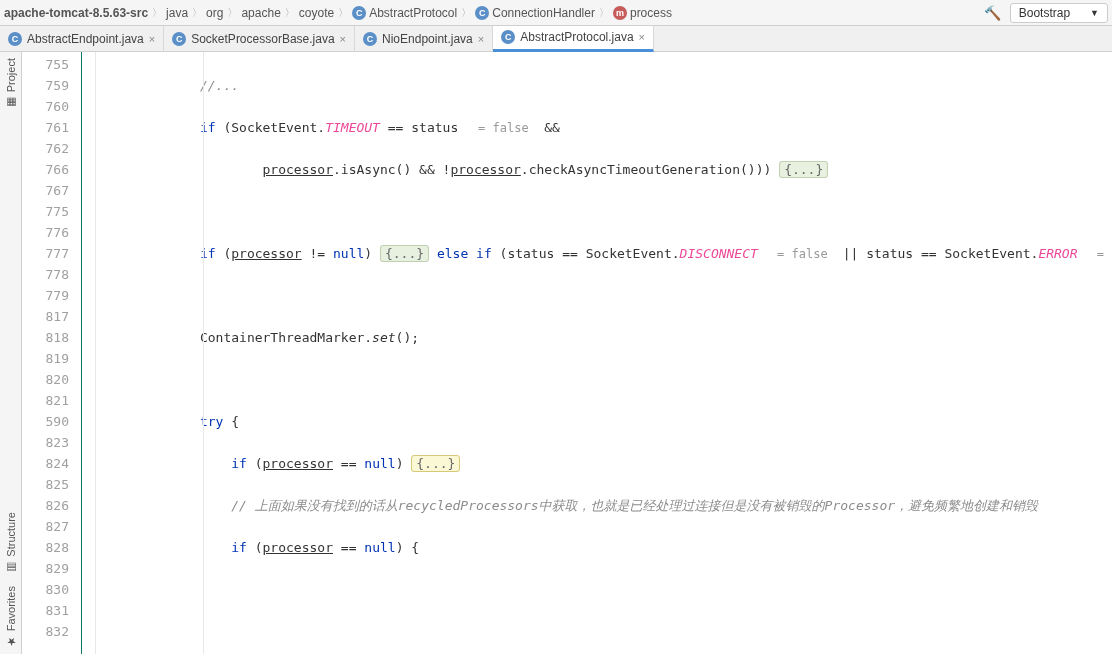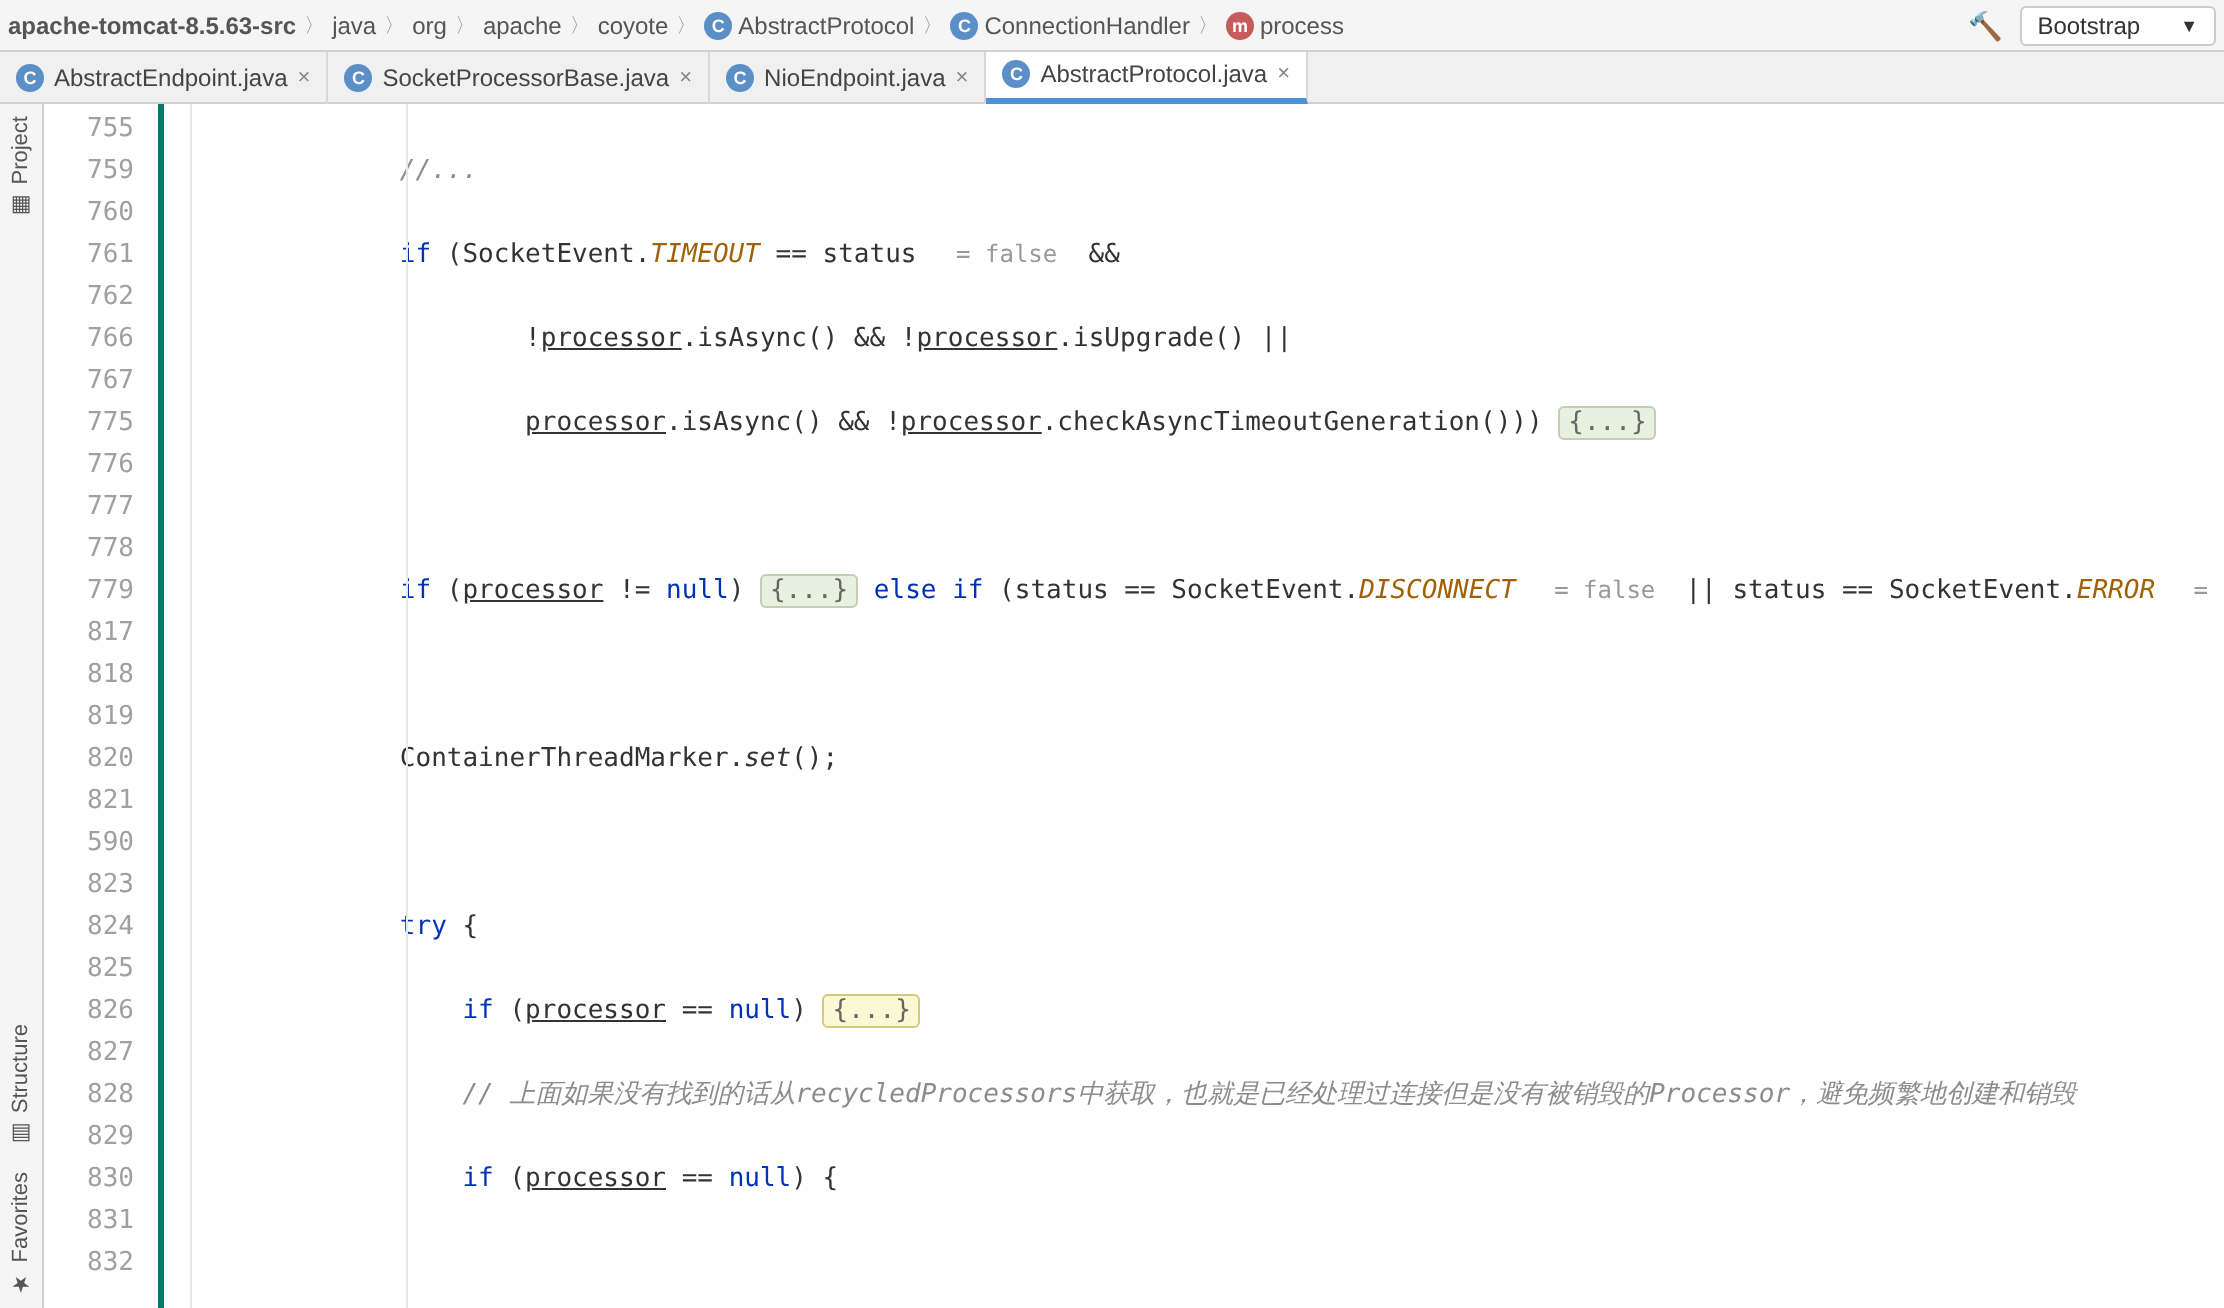--- a/index.html
+++ b/index.html
@@ -94,21 +94,21 @@
   padding: 6px 0;
   display: flex;
   align-items: center;
   gap: 4px;
 }
 .side-label.bottom { margin-top: auto; }
 .side-icon { font-size: 11px; }
 .gutter {
   width: 60px;
   background: #fff;
-  border-right: 3px solid #0f766e;
+  border-right: 1px solid #0f766e;
   text-align: right;
   padding-right: 12px;
   color: #a0a0a0;
   font-family: "Menlo", "Consolas", monospace;
   font-size: 13px;
   line-height: 21px;
   padding-top: 2px;
 }
 .gutter-line { height: 21px; position: relative; }
 .fold-gutter {
@@ -121,21 +121,21 @@
   font-family: "Menlo", "Consolas", monospace;
   font-size: 13px;
   line-height: 21px;
   padding-left: 10px;
   padding-top: 2px;
   white-space: pre;
   overflow: hidden;
 }
 .code-line { height: 21px; }
 .kw { color: #0033b3; }
-.field { color: #a16207; font-style: italic; }
+.field { color: #ec4899; font-style: italic; }
 .under { text-decoration: underline; }
 .cmt { color: #8c8c8c; font-style: italic; }
 .static-call { font-style: italic; }
 .fold-box { background: #e8f0e0; border: 1px solid #c0d0b0; border-radius: 3px; padding: 0 4px; color: #666; }
 .fold-box.hl { background: #fbf8d6; border: 1px solid #d6c97a; }
 .hint { color: #999; font-size: 12px; margin-left: 12px; }
 .vline {
   position: absolute;
   top: 52px;
   bottom: 0;
@@ -251,21 +251,20 @@
     <div class="gutter-line">829</div>
     <div class="gutter-line">830</div>
     <div class="gutter-line">831</div>
     <div class="gutter-line">832</div>
   </div>
   <div class="fold-gutter"></div>
 
   <div class="code">
 <div class="code-line">            <span class="cmt">//...</span></div>
 <div class="code-line">            <span class="kw">if</span><span> (SocketEvent.</span><span class="field static-call">TIMEOUT</span><span> == status </span><span class="hint">= false</span><span>  &amp;&amp;</span></div>
-<div class="code-line">            <span>        !</span><span class="under">processor</span><span>.isAsync() &amp;&amp; !</span><span class="under">processor</span><span>.isUpgrade() ||</span></div>
 <div class="code-line">            <span>        </span><span class="under">processor</span><span>.isAsync() &amp;&amp; !</span><span class="under">processor</span><span>.checkAsyncTimeoutGeneration())) </span><span class="fold-box">{...}</span></div>
 <div class="code-line"></div>
 <div class="code-line">            <span class="kw">if</span><span> (</span><span class="under">processor</span><span> != </span><span class="kw">null</span><span>) </span><span class="fold-box">{...}</span><span class="kw"> else if</span><span> (status == SocketEvent.</span><span class="field static-call">DISCONNECT</span><span class="hint"> = false </span><span> || status == SocketEvent.</span><span class="field static-call">ERROR</span><span class="hint"> = false</span></div>
 <div class="code-line"></div>
 <div class="code-line">            <span>ContainerThreadMarker.</span><span class="static-call">set</span><span>();</span></div>
 <div class="code-line"></div>
 <div class="code-line">            <span class="kw">try</span><span> {</span></div>
 <div class="code-line">                <span class="kw">if</span><span> (</span><span class="under">processor</span><span> == </span><span class="kw">null</span><span>) </span><span class="fold-box hl">{...}</span></div>
 <div class="code-line">                <span class="cmt">// 上面如果没有找到的话从recycledProcessors中获取，也就是已经处理过连接但是没有被销毁的Processor，避免频繁地创建和销毁</span></div>
 <div class="code-line">                <span class="kw">if</span><span> (</span><span class="under">processor</span><span> == </span><span class="kw">null</span><span>) {</span></div>

